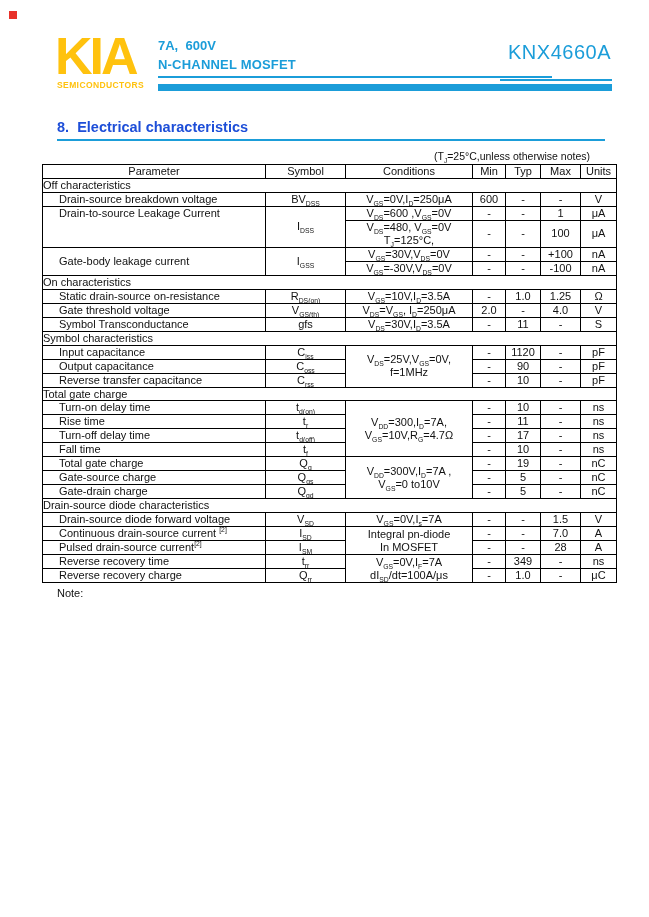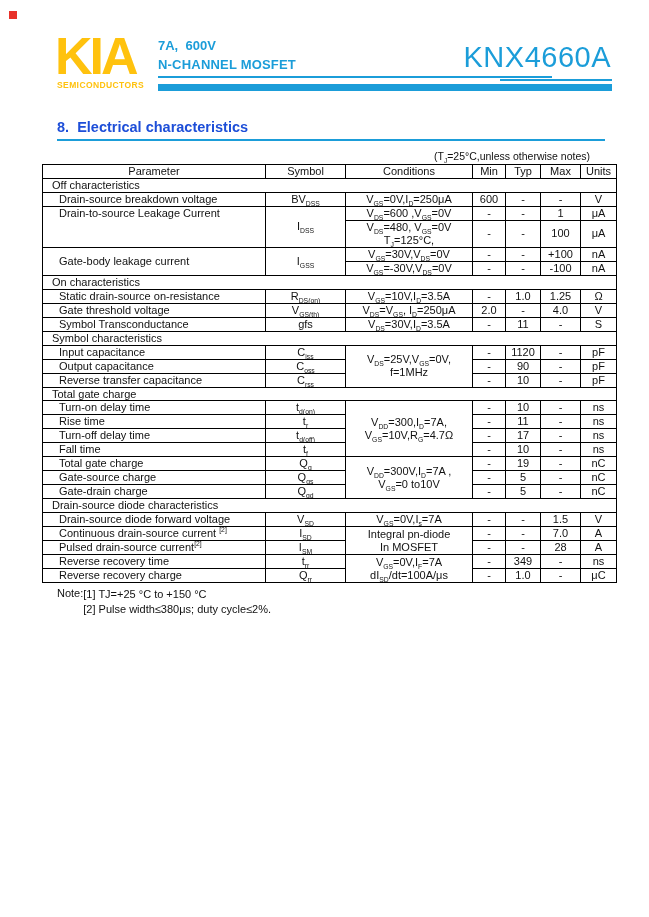--- a/index.html
+++ b/index.html
@@ -11,41 +11,41 @@
 
   
   .logo-text{position:absolute;left:55px;top:30px;font-size:52px;font-weight:700;
     letter-spacing:-3px;color:#ffc20e;line-height:1;}
   .logo-sub{position:absolute;left:57px;top:80px;font-size:8.5px;font-weight:700;
     letter-spacing:.4px;color:#ffc20e;}
   .hdr-rating{position:absolute;left:158px;top:38px;font-size:13px;font-weight:700;
     color:#1b9dd9;white-space:pre;line-height:1.25;}
   .hdr-type{position:absolute;left:158px;top:57px;font-size:13px;font-weight:700;
     color:#1b9dd9;letter-spacing:.2px;}
-  .part-number{position:absolute;right:38px;top:41px;font-size:29px;font-weight:400;
+  .part-number{position:absolute;right:38px;top:41px;font-size:20px;font-weight:400;
     color:#1b9dd9;letter-spacing:.5px;}
   .rule-thin1{position:absolute;left:158px;top:76px;width:394px;height:2px;background:#1b9dd9;}
   .rule-thin2{position:absolute;left:500px;top:79px;width:112px;height:2px;background:#1b9dd9;}
   .rule-thick{position:absolute;left:158px;top:84px;width:454px;height:7px;background:#1b9dd9;}
 
   
   .sec-title{position:absolute;left:57px;top:119px;font-size:14.5px;font-weight:700;
     color:#1d4ed8;white-space:pre;}
   .sec-underline{position:absolute;left:57px;top:139px;width:548px;height:2px;background:#1b9dd9;}
 
   
   .tbl-note{position:absolute;left:300px;top:150px;width:290px;text-align:right;
     font-size:10.5px;color:#111;}
 
   
   table.ec{position:absolute;left:42px;top:164px;width:574px;border-collapse:collapse;
     font-size:11px;color:#111;table-layout:fixed;}
   table.ec th,table.ec td{border:1px solid #000;padding:0 2px;text-align:center;
     vertical-align:middle;height:12px;line-height:1.18;font-weight:400;overflow:hidden;}
-  table.ec td.sec{text-align:left;padding-left:9px;}
+  table.ec td.sec{text-align:left;padding-left:0;}
   table.ec td.p{text-align:left;padding-left:16px;}
   table.ec td.top{vertical-align:top;}
   table.ec sub{font-size:.62em;line-height:0;}
   table.ec sup,.tbl-note sup{font-size:.62em;line-height:0;}
   .tbl-note sub{font-size:.62em;line-height:0;}
 
   
   .notes{position:absolute;left:57px;top:587px;font-size:11px;color:#111;display:flex;}
   .notes .lbl{}
   .notes .item{line-height:1.35;}
@@ -308,24 +308,20 @@
           <td>-</td>
           <td>1.0</td>
           <td>-</td>
           <td>μC</td>
         </tr>
       </tbody>
   </table>
 
   <div class="notes">
     <span class="lbl">Note:</span>
-    <div>
-      <div class="item">[1] TJ=+25 °C to +150 °C</div>
-      <div class="item">[2] Pulse width≤380μs; duty cycle≤2%.</div>
-    </div>
   </div>
 
   <div>
     <div class="foot-rule"></div>
     <span class="foot-page">3 of 8</span>
     <span class="foot-rev">Rev 1.1 Jan. 2019</span>
   </div>
 
 </div>
 

